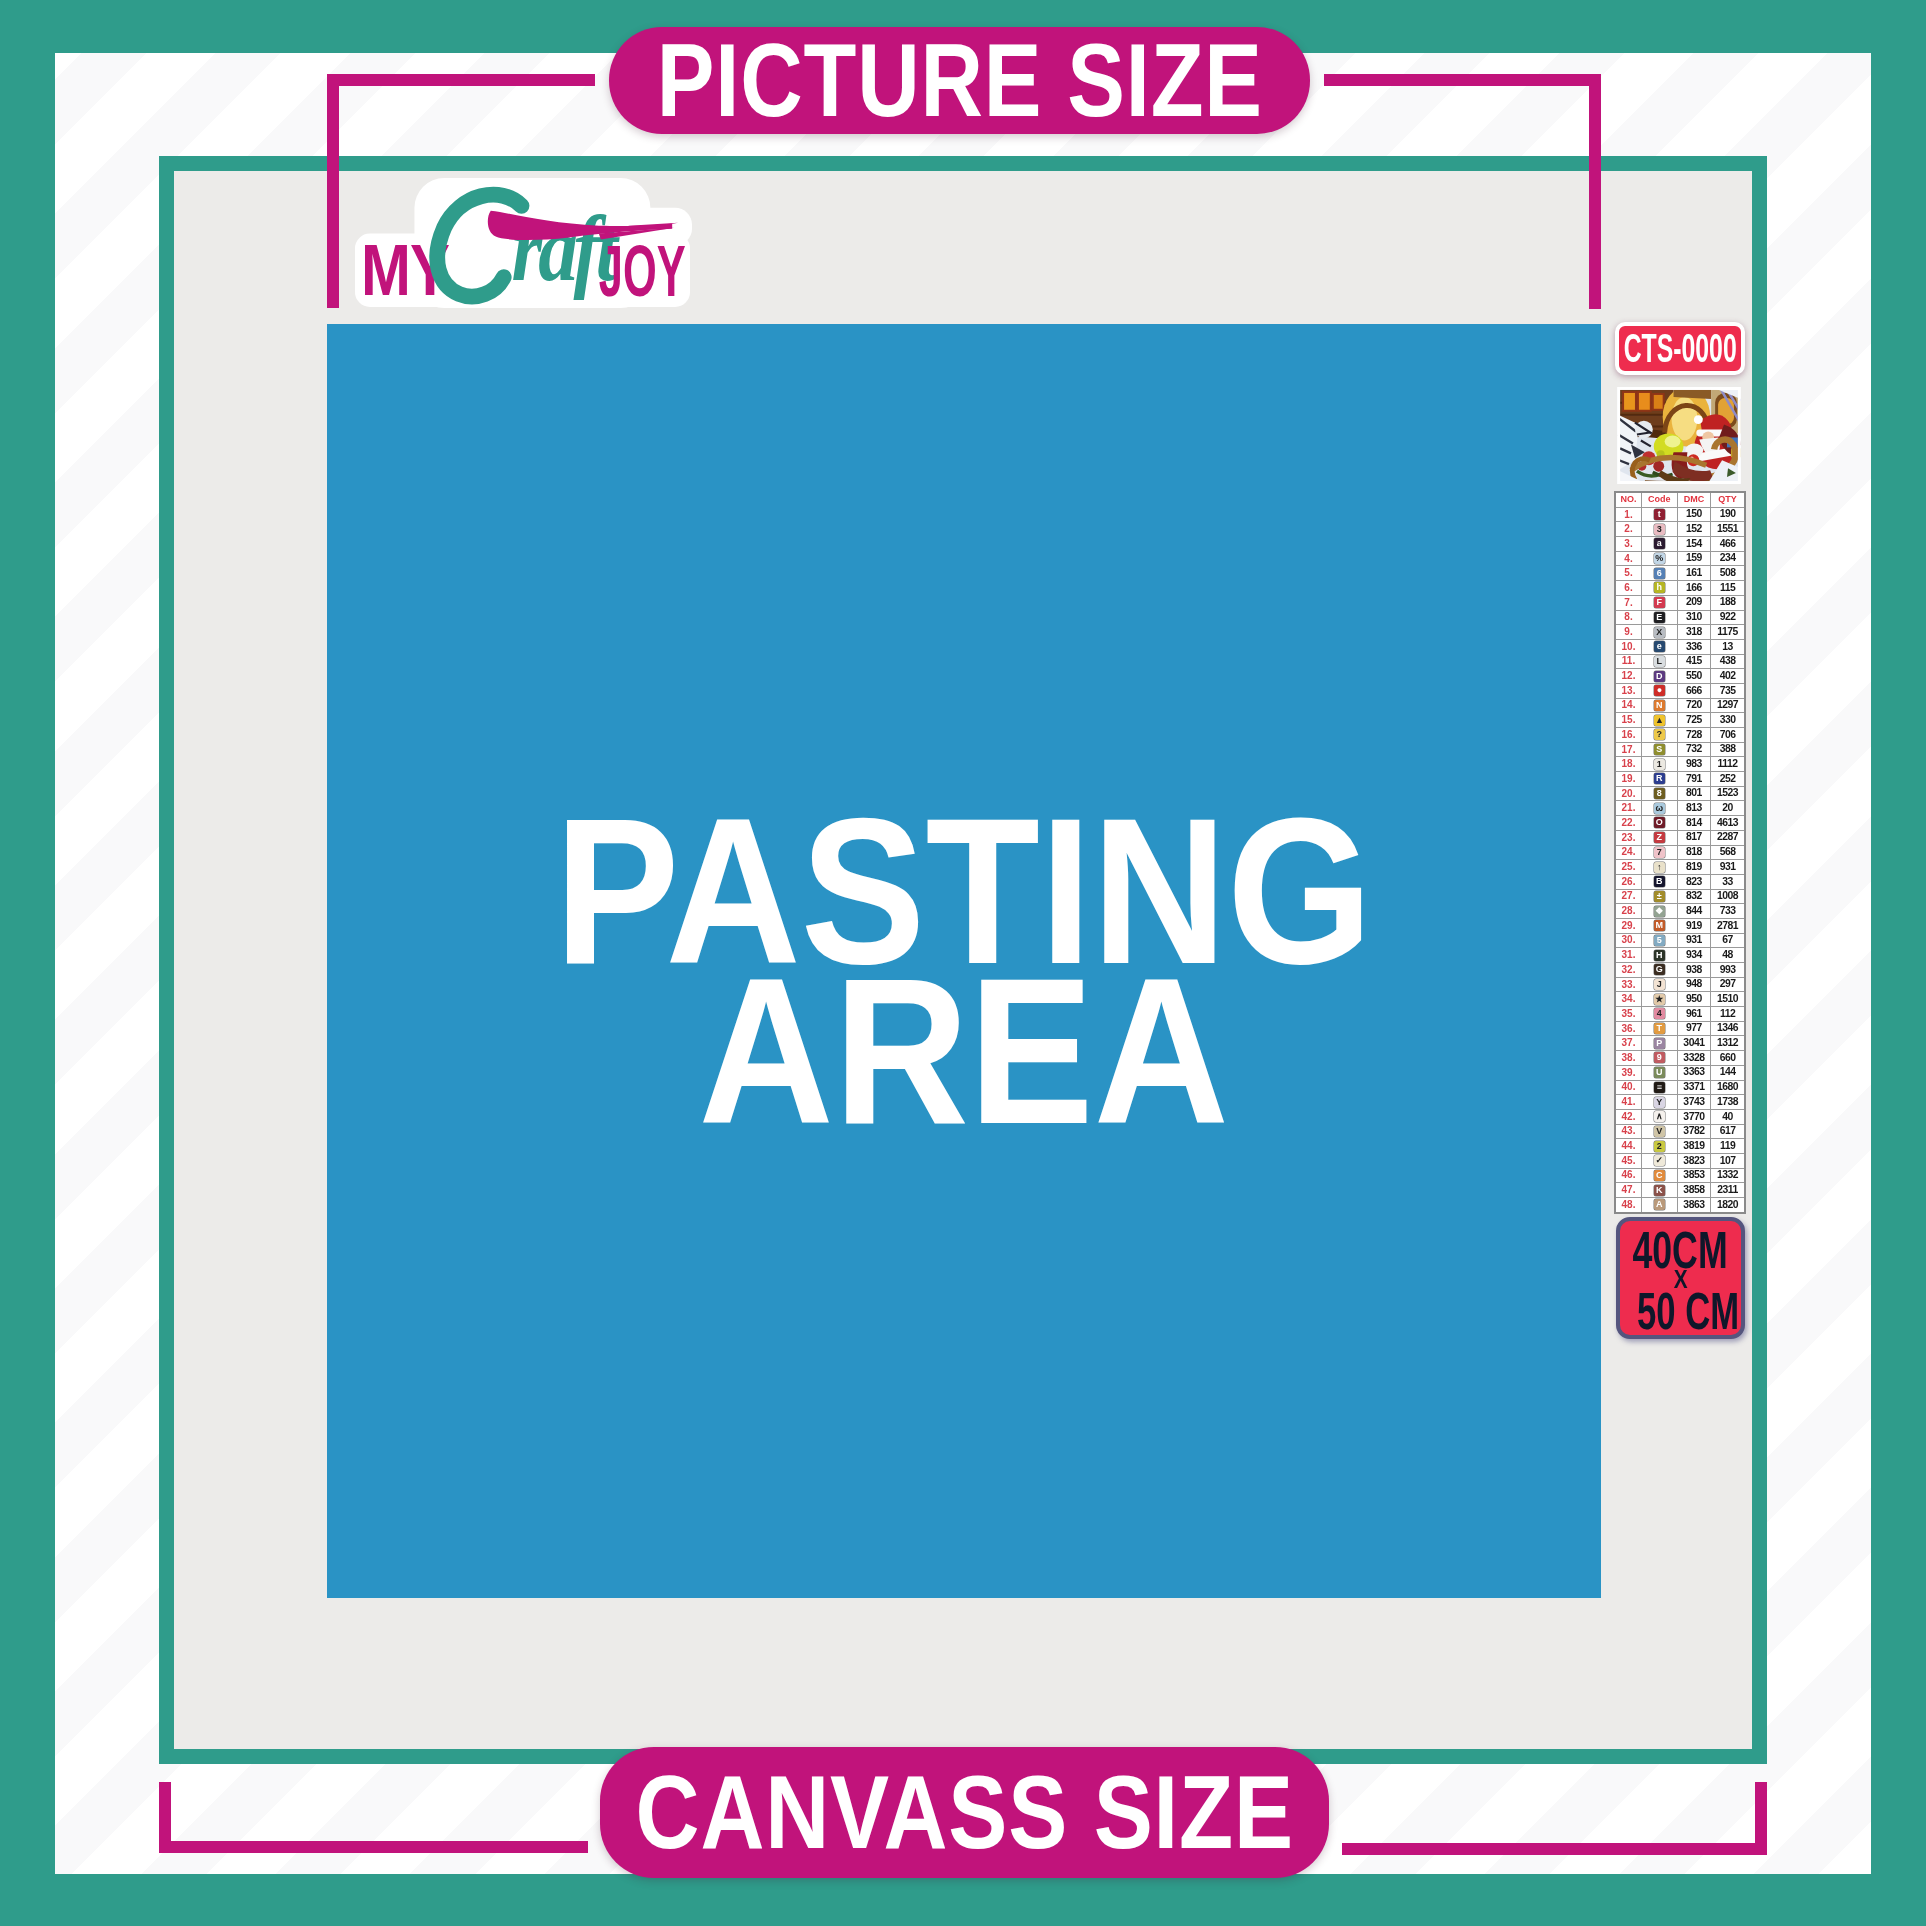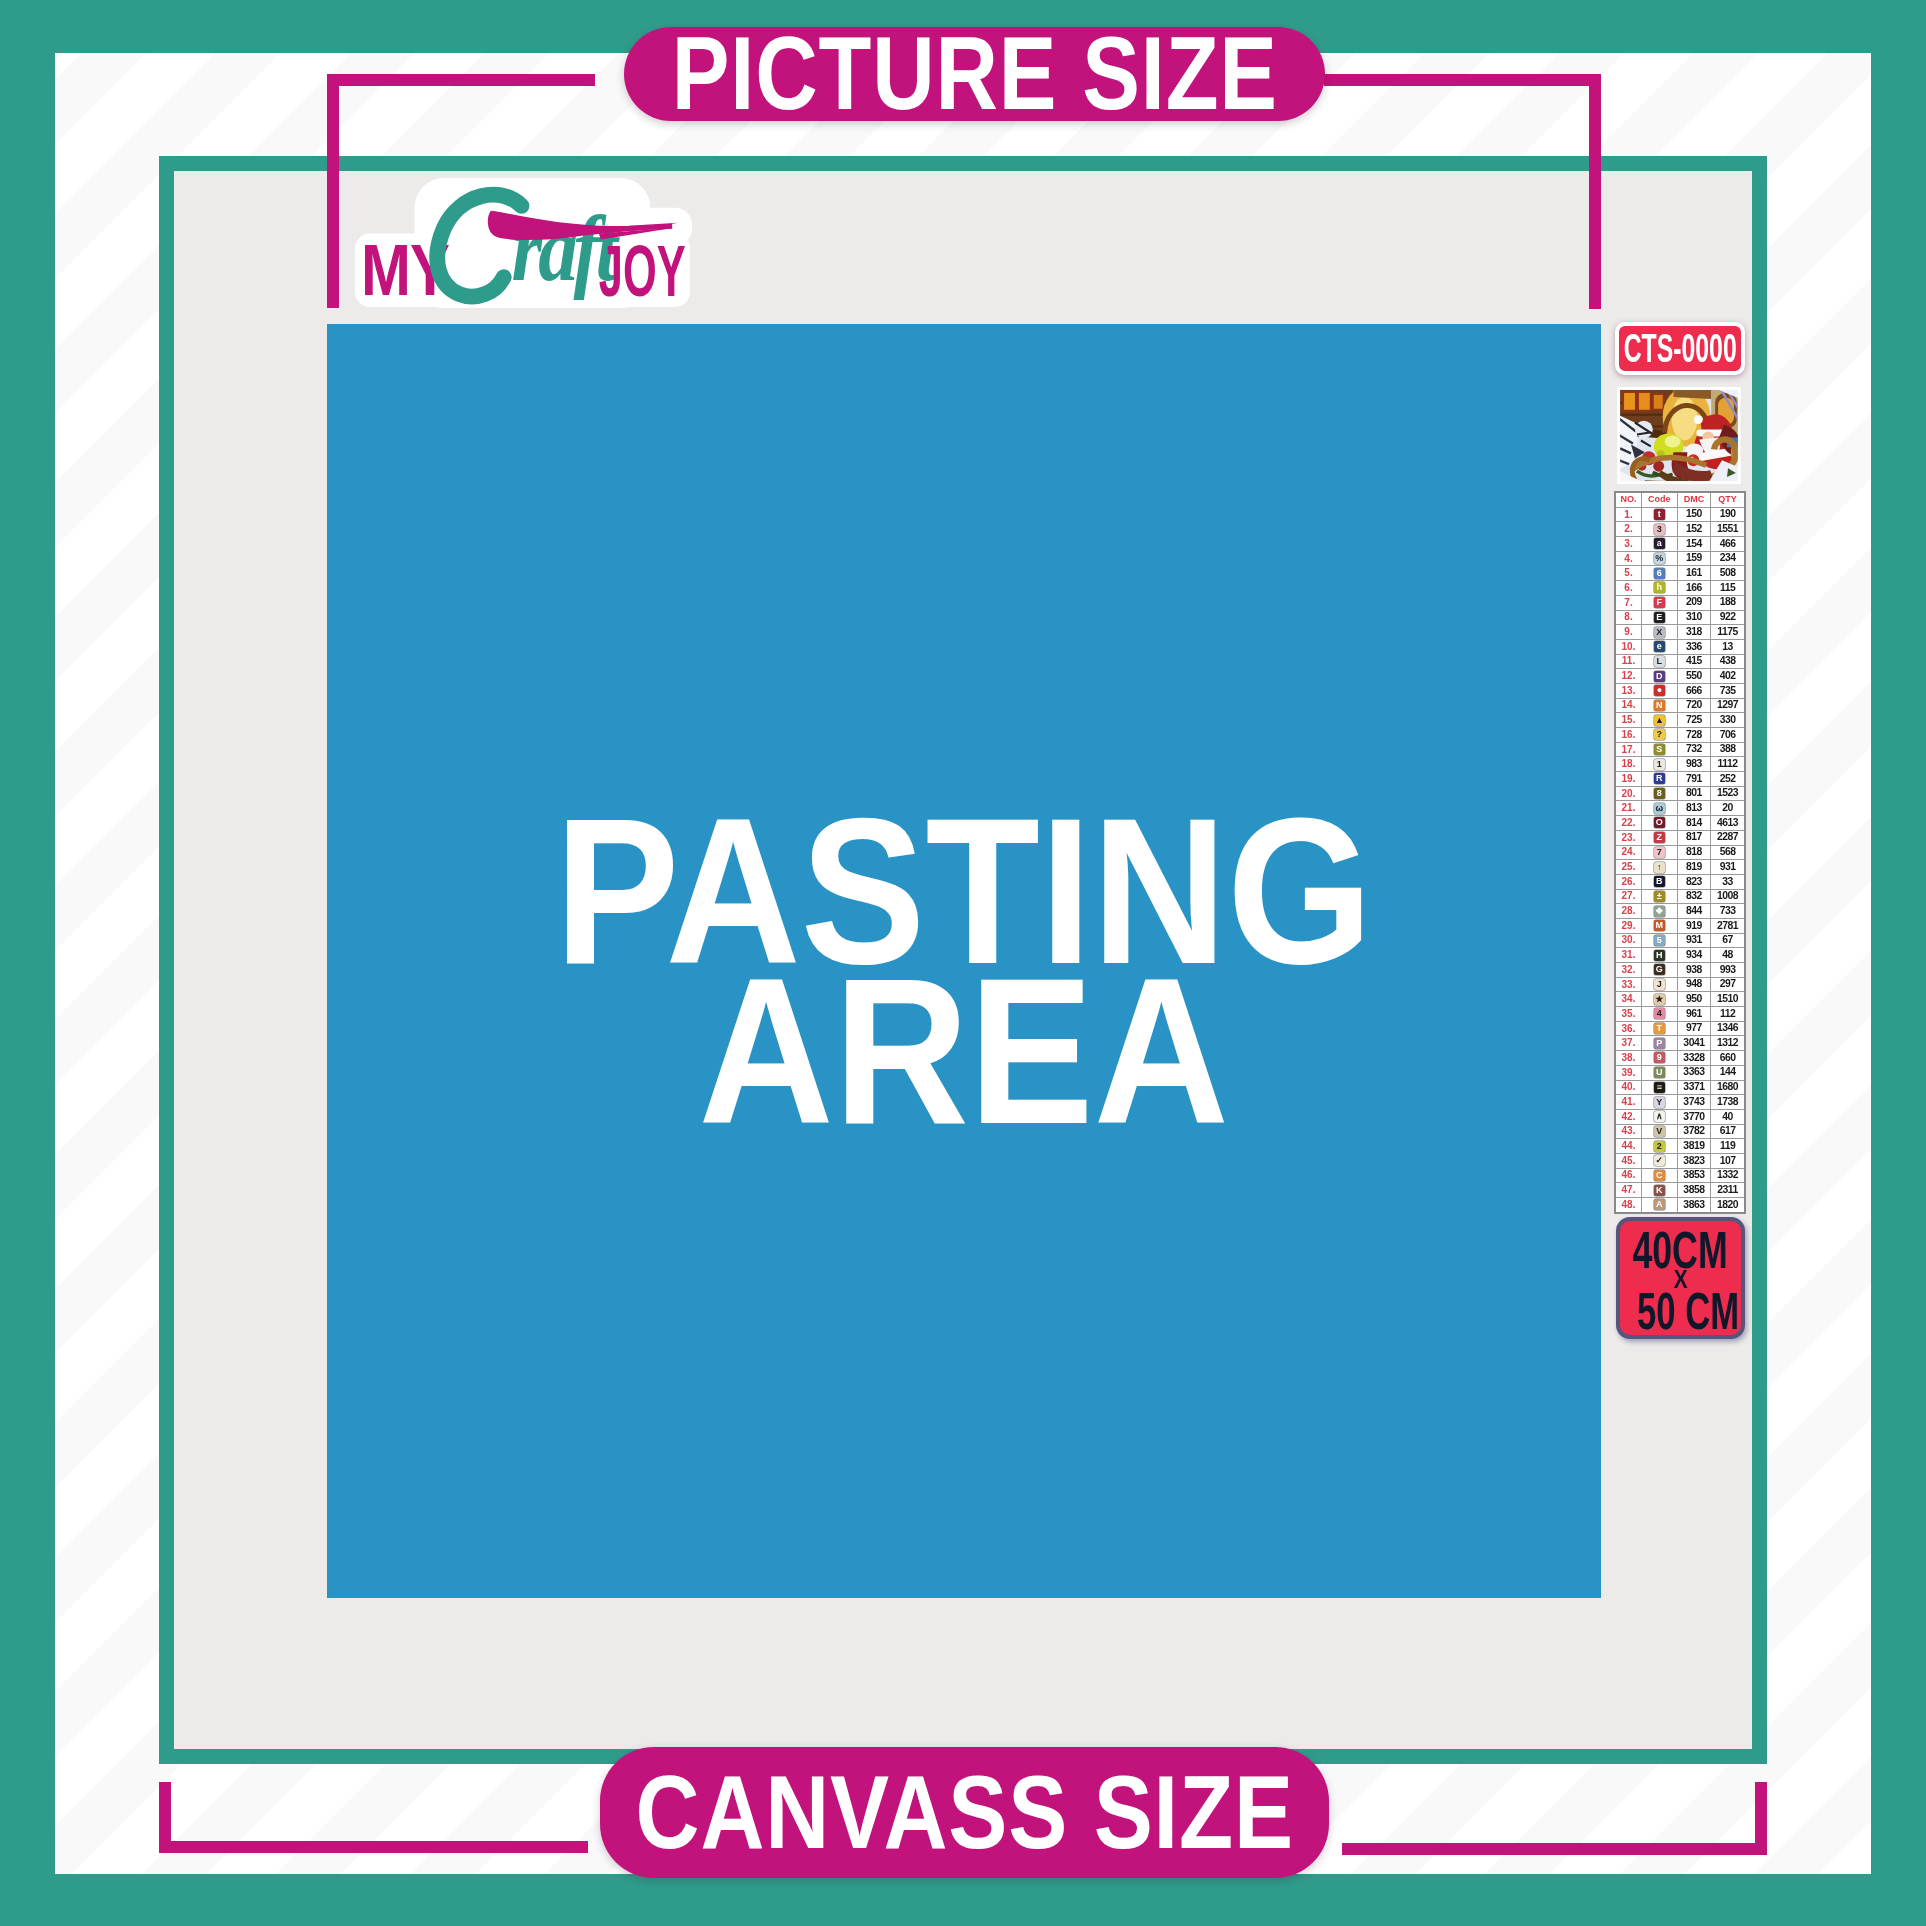--- a/index.html
+++ b/index.html
@@ -29,21 +29,21 @@
 <div class="abs" style="left:1871px;top:0;width:55px;height:1927px;background:#2f9c8b;"></div>
 
 <div class="abs" style="left:327px;top:74px;width:268px;height:12px;background:#c1137b;"></div>
 
 <div class="abs" style="left:1324px;top:74px;width:277px;height:12px;background:#c1137b;"></div>
 
 <div class="abs" style="left:327px;top:74px;width:12px;height:234px;background:#c1137b;"></div>
 
 <div class="abs" style="left:1589px;top:74px;width:12px;height:235px;background:#c1137b;"></div>
 
-<div class="abs pill" style="left:624px;top:27px;width:701px;height:94px;border-radius:53px;">
+<div class="abs pill" style="left:609px;top:27px;width:701px;height:107px;border-radius:53px;">
 <span class="sx" style="font-size:103px;transform:scaleX(0.84);letter-spacing:1px;">PICTURE SIZE</span>
   </div>
 
 <div class="abs" style="left:327px;top:324px;width:1274px;height:1274px;background:#2a93c5;"></div>
 
 <div class="abs" style="left:327px;top:811px;width:1274px;text-align:right;color:#fff;font-weight:bold;line-height:160px;font-size:208px;">
 <div class="ctr">
       <span class="sx" style="transform:scaleX(0.9);">PASTING</span>
     </div>
 <div class="ctr">

